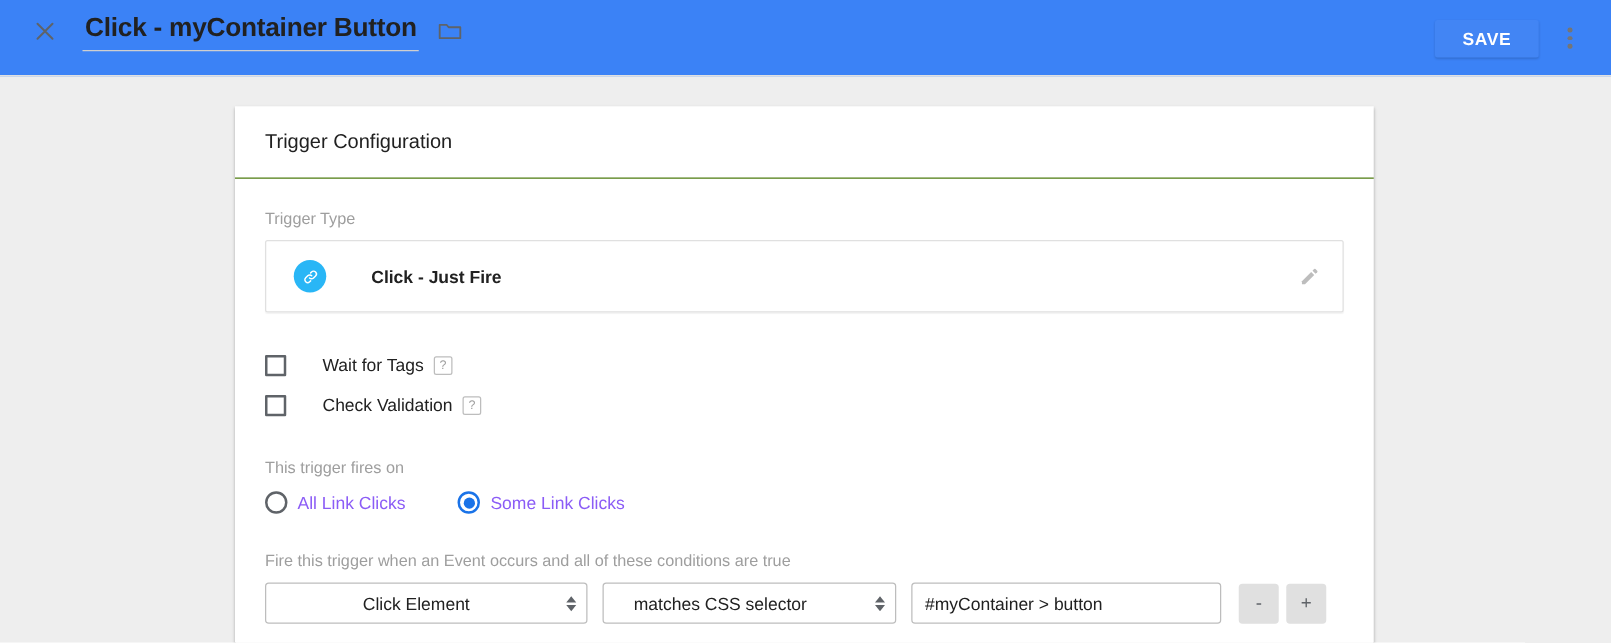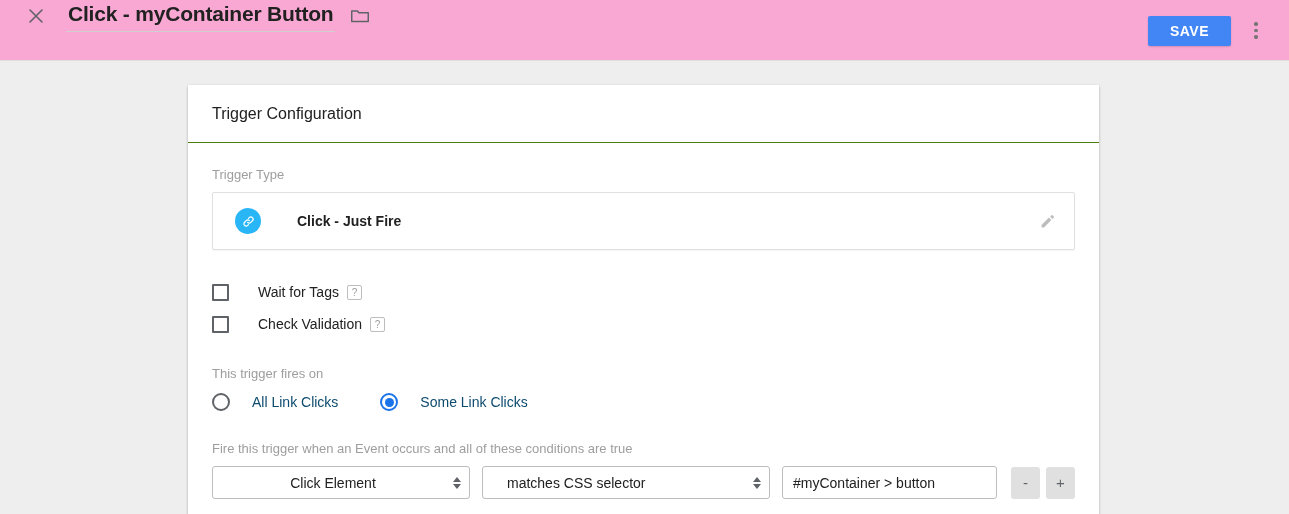--- a/index.html
+++ b/index.html
@@ -13,24 +13,24 @@
     background: #eeeeee;
     font-family: "Liberation Sans", sans-serif;
     color: #212121;
     overflow: hidden;
   }
 
   
   .appbar {
     position: relative;
     height: 61px;
-    background: #f9a8d4;
+    background: #3b82f6;
     border-bottom: 1px solid #e0e0e0;
     display: flex;
-    align-items: flex-start;
+    align-items: center;
     padding: 0 18px 10px 20px;
   }
   .close-btn {
     width: 32px;
     height: 32px;
     display: flex;
     align-items: center;
     justify-content: center;
     cursor: pointer;
     border: none;
@@ -238,22 +238,22 @@
   .radio.selected::after {
     content: "";
     width: 9px;
     height: 9px;
     border-radius: 50%;
     background: #1a73e8;
     display: block;
   }
   .radio-label {
     font-size: 14px;
-    color: #0c4a6e;
-    margin-left: 22px;
+    color: #8b5cf6;
+    margin-left: 8px;
   }
 
   
   .conditions { margin-top: 30px; }
   .cond-row {
     display: flex;
     align-items: center;
     margin-top: 10px;
   }
   .sel {
@@ -283,21 +283,21 @@
   .spinner .tri-up,
   .spinner .tri-dn {
     width: 0; height: 0;
     border-left: 4px solid transparent;
     border-right: 4px solid transparent;
   }
   .spinner .tri-up { border-bottom: 5px solid #5f6368; }
   .spinner .tri-dn { border-top: 5px solid #5f6368; }
 
   .sel-1 { width: 258px; text-align: center; }
-  .sel-2 { width: 288px; padding-left: 24px; }
+  .sel-2 { width: 235px; padding-left: 24px; }
 
   .cond-input {
     width: 248px;
     height: 33px;
     border: 1px solid #bdbdbd;
     border-radius: 3px;
     font-family: "Liberation Sans", sans-serif;
     font-size: 14px;
     color: #212121;
     padding: 0 10px;

